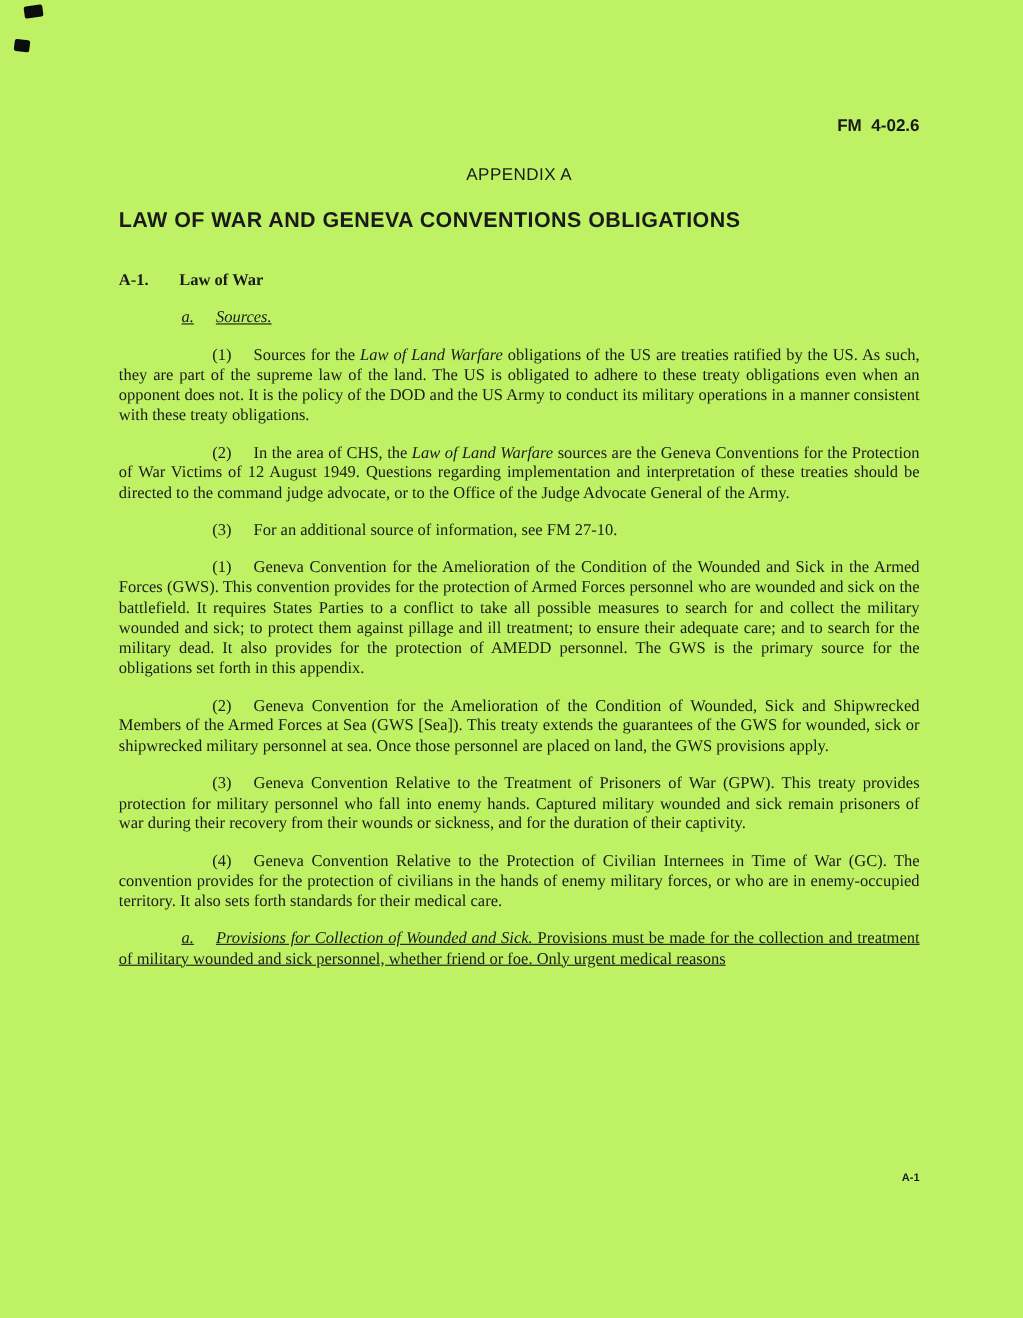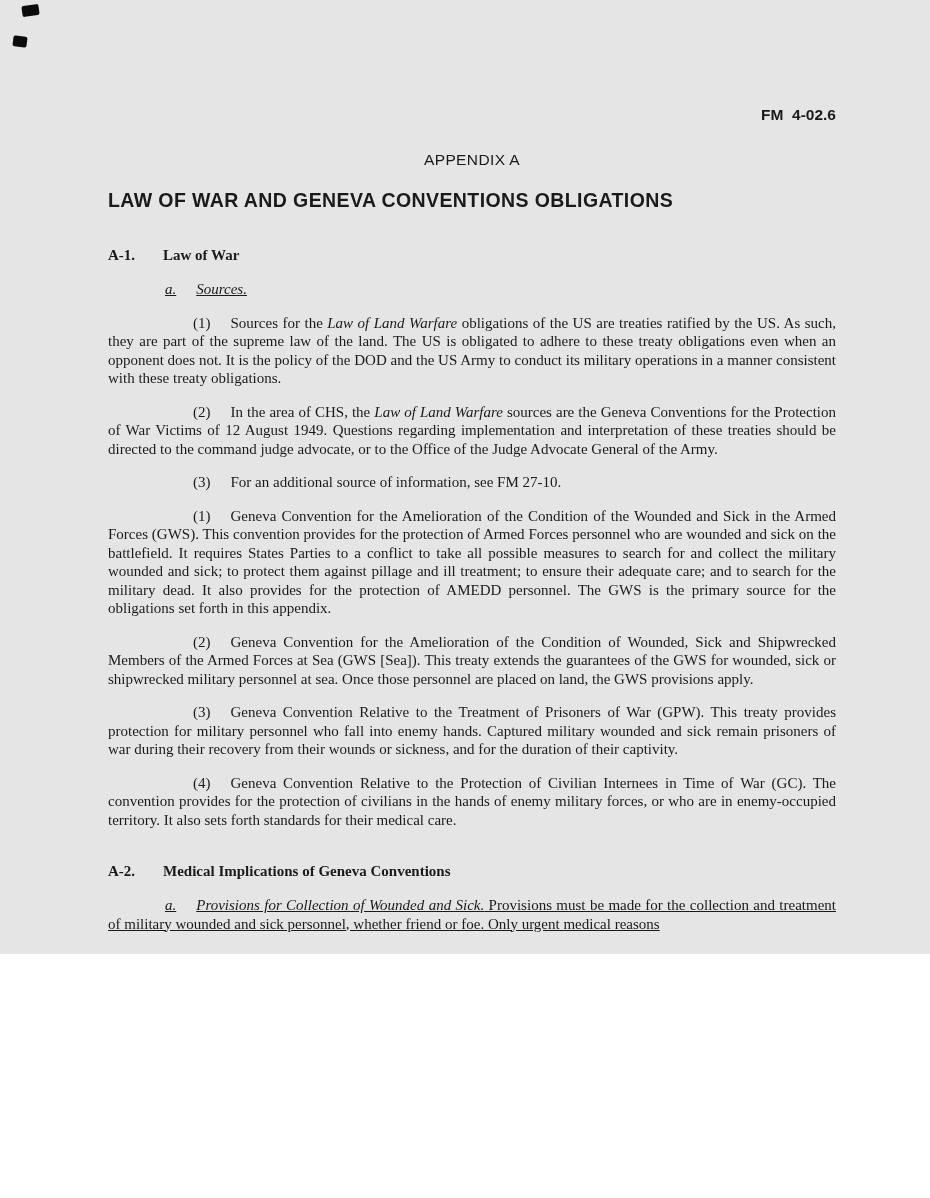--- a/index.html
+++ b/index.html
@@ -3,22 +3,22 @@
 <meta charset="utf-8">
 <style>
   html, body {
     margin: 0;
     padding: 0;
     background: #ffffff;
   }
   .page {
     position: relative;
     width: 930px;
-    height: 954px;
-    background: #e5e5e5;
+    height: 1198px;
+    background: #bef264;
     font-family: "Liberation Serif", "DejaVu Serif", serif;
     color: #1a1a1a;
     overflow: hidden;
   }
   .artifact {
     position: absolute;
     background: #0c0c0c;
   }
   .a1 { left: 22px; top: 5px;  width: 17px; height: 11px; border-radius: 2px; transform: rotate(-8deg); }
   .a2 { left: 13px; top: 36px; width: 14px; height: 11px; border-radius: 2px; transform: rotate(7deg); }
@@ -104,21 +104,20 @@
     <div id="sections">
         <p class="sec-heading"><span class="sec-label">A-1.</span><span>Law of War</span></p>
         <p class="para ind1"><span class="it">a.</span><span class="tab"></span><span class="it">Sources.</span></p>
         <p class="para ind2"><span>(1)</span><span class="tab"></span><span>Sources for the </span><span class="it">Law of Land Warfare</span><span> obligations of the US are treaties ratified by the US.  As such, they are part of the supreme law of the land.  The US is obligated to adhere to these treaty obligations even when an opponent does not.  It is the policy of the DOD and the US Army to conduct its military operations in a manner consistent with these treaty obligations.</span></p>
         <p class="para ind2"><span>(2)</span><span class="tab"></span><span>In the area of CHS, the </span><span class="it">Law of Land Warfare</span><span> sources are the Geneva Conventions for the Protection of War Victims of 12 August 1949.  Questions regarding implementation and interpretation of these treaties should be directed to the command judge advocate, or to the Office of the Judge Advocate General of the Army.</span></p>
         <p class="para ind2"><span>(3)</span><span class="tab"></span><span>For an additional source of information, see FM 27-10.</span></p>
         <p class="para ind2"><span>(1)</span><span class="tab"></span><span>Geneva Convention for the Amelioration of the Condition of the Wounded and Sick in the Armed Forces (GWS).  This convention provides for the protection of Armed Forces personnel who are wounded and sick on the battlefield.  It requires States Parties to a conflict to take all possible measures to search for and collect the military wounded and sick; to protect them against pillage and ill treatment; to ensure their adequate care; and to search for the military dead.  It also provides for the protection of AMEDD personnel.  The GWS is the primary source for the obligations set forth in this appendix.</span></p>
         <p class="para ind2"><span>(2)</span><span class="tab"></span><span>Geneva Convention for the Amelioration of the Condition of Wounded, Sick and Shipwrecked Members of the Armed Forces at Sea (GWS [Sea]).  This treaty extends the guarantees of the GWS for wounded, sick or shipwrecked military personnel at sea.  Once those personnel are placed on land, the GWS provisions apply.</span></p>
         <p class="para ind2"><span>(3)</span><span class="tab"></span><span>Geneva Convention Relative to the Treatment of Prisoners of War (GPW). This treaty provides protection for military personnel who fall into enemy hands.  Captured military wounded and sick remain prisoners of war during their recovery from their wounds or sickness, and for the duration of their captivity.</span></p>
         <p class="para ind2"><span>(4)</span><span class="tab"></span><span>Geneva Convention Relative to the Protection of Civilian Internees in Time of War (GC).  The convention provides for the protection of civilians in the hands of enemy military forces, or who are in enemy-occupied territory.  It also sets forth standards for their medical care.</span></p>
-        <p class="sec-heading"><span class="sec-label">A-2.</span><span>Medical Implications of Geneva Conventions</span></p>
         <p class="para ind1"><span class="it">a.</span><span class="tab"></span><span class="it">Provisions for Collection of Wounded and Sick.</span><span>  Provisions must be made for the collection and treatment of military wounded and sick personnel, whether friend or foe.  Only urgent medical reasons</span></p>
       </div>
 
   </div>
 
   <div class="footer">A-1</div>
 
 </div>
 
 </body></html>

